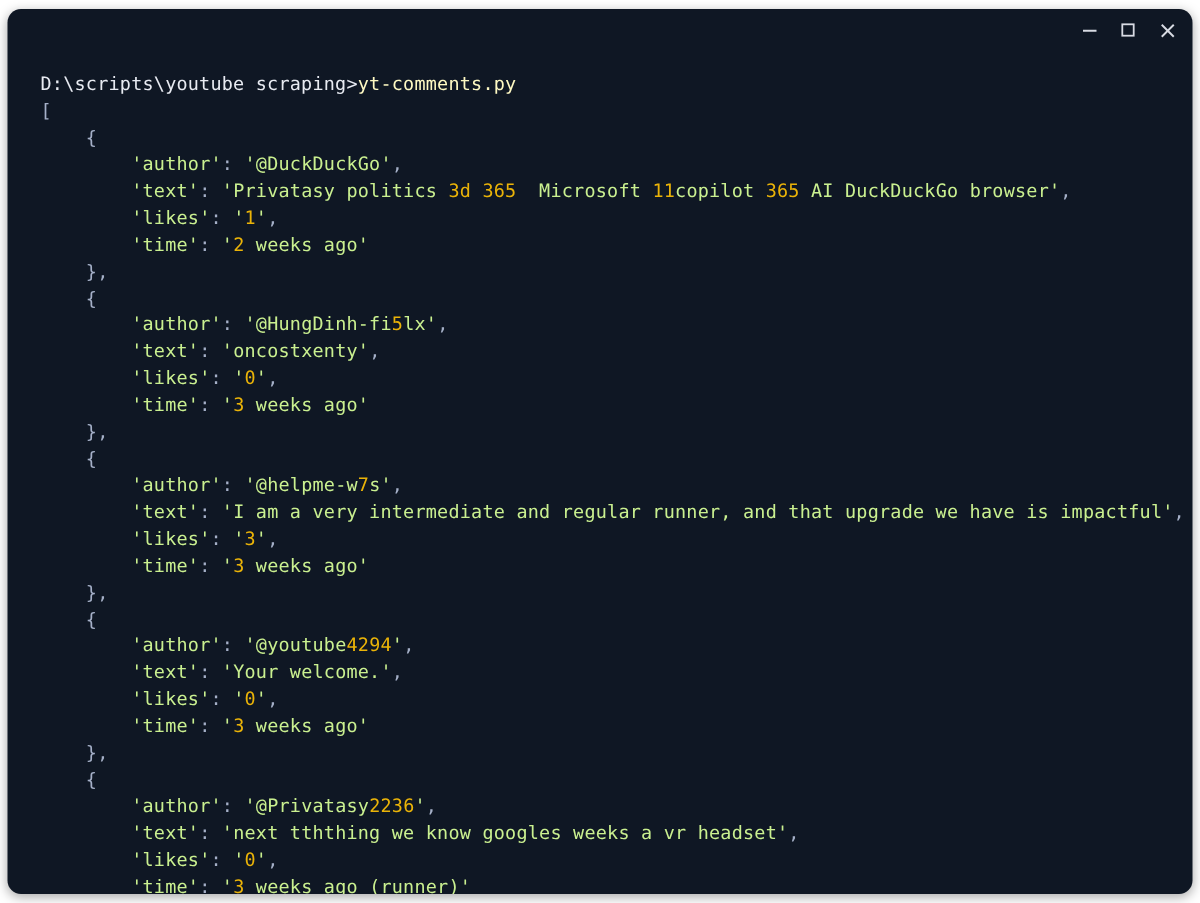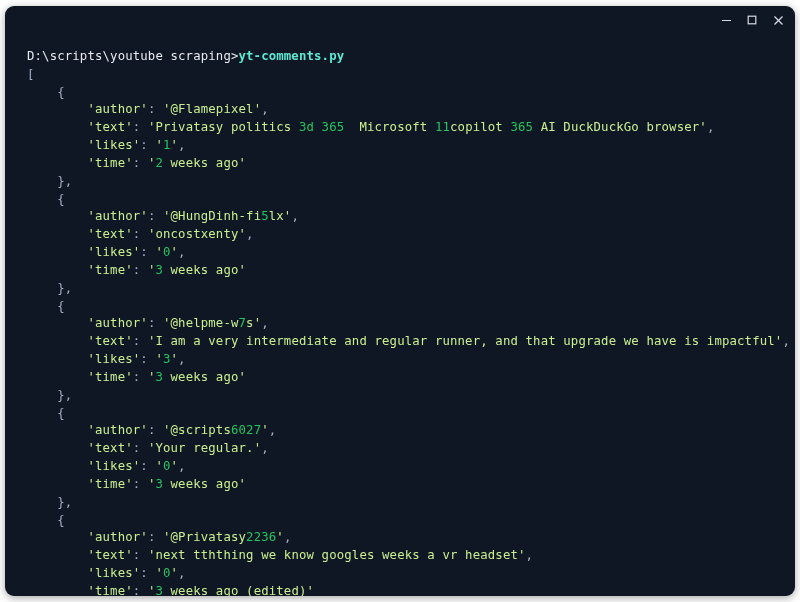--- a/index.html
+++ b/index.html
@@ -49,23 +49,23 @@
       line-height: 1.45;
       color: #e8ebf2;
       white-space: pre;
       overflow: hidden;
       letter-spacing: 0.15px;
     }
     .c-prompt   { color: #e8ebf2; margin-top: 16px; }
     .c-bracket  { color: #a5b0c8; }
     .c-brace    { color: #a5b0c8; }
     .c-str      { color: #caf090; }
-    .c-num      { color: #22c55e; }
+    .c-num      { color: #eab308; }
     .c-punc     { color: #a5b0c8; }
-    .c-cmd      { color: #5eead4; font-weight: bold; }
+    .c-cmd      { color: #fef9c3; }
   </style>
 </head>
 <body>
 
 <div class="terminal-window">
   <div class="titlebar">
     <span class="win-control">
       <svg width="11" height="11" viewBox="0 0 11 11">
           <line x1="1" y1="5.5" x2="10" y2="5.5" stroke="#d8dbe3" stroke-width="1.2"></line>
         </svg>
@@ -78,44 +78,44 @@
     <span class="win-control">
       <svg width="11" height="11" viewBox="0 0 11 11">
           <line x1="1.5" y1="1.5" x2="9.5" y2="9.5" stroke="#d8dbe3" stroke-width="1.3"></line>
           <line x1="9.5" y1="1.5" x2="1.5" y2="9.5" stroke="#d8dbe3" stroke-width="1.3"></line>
         </svg>
     </span>
   </div>
   <div class="terminal-body" id="term"><span class="c-prompt">D:\scripts\youtube scraping&gt;</span><span class="c-cmd">yt-comments.py</span>
 <span class="c-bracket">[</span>
     <span class="c-brace">{</span>
-        <span class="c-str">'author'</span><span class="c-punc">: </span><span class="c-str">'</span><span class="c-str">@Flamepixel</span><span class="c-str">'</span><span class="c-punc">,</span>
+        <span class="c-str">'author'</span><span class="c-punc">: </span><span class="c-str">'</span><span class="c-str">@DuckDuckGo</span><span class="c-str">'</span><span class="c-punc">,</span>
         <span class="c-str">'text'</span><span class="c-punc">: </span><span class="c-str">'</span><span class="c-str">Privatasy politics </span><span class="c-num">3d 365</span><span class="c-str">  Microsoft </span><span class="c-num">11</span><span class="c-str">copilot </span><span class="c-num">365</span><span class="c-str"> AI DuckDuckGo browser</span><span class="c-str">'</span><span class="c-punc">,</span>
         <span class="c-str">'likes'</span><span class="c-punc">: </span><span class="c-str">'</span><span class="c-num">1</span><span class="c-str">'</span><span class="c-punc">,</span>
         <span class="c-str">'time'</span><span class="c-punc">: </span><span class="c-str">'</span><span class="c-num">2</span><span class="c-str"> weeks ago</span><span class="c-str">'</span>
     <span class="c-brace">}</span><span class="c-punc">,</span>
     <span class="c-brace">{</span>
         <span class="c-str">'author'</span><span class="c-punc">: </span><span class="c-str">'</span><span class="c-str">@HungDinh-fi</span><span class="c-num">5</span><span class="c-str">lx</span><span class="c-str">'</span><span class="c-punc">,</span>
         <span class="c-str">'text'</span><span class="c-punc">: </span><span class="c-str">'</span><span class="c-str">oncostxenty</span><span class="c-str">'</span><span class="c-punc">,</span>
         <span class="c-str">'likes'</span><span class="c-punc">: </span><span class="c-str">'</span><span class="c-num">0</span><span class="c-str">'</span><span class="c-punc">,</span>
         <span class="c-str">'time'</span><span class="c-punc">: </span><span class="c-str">'</span><span class="c-num">3</span><span class="c-str"> weeks ago</span><span class="c-str">'</span>
     <span class="c-brace">}</span><span class="c-punc">,</span>
     <span class="c-brace">{</span>
         <span class="c-str">'author'</span><span class="c-punc">: </span><span class="c-str">'</span><span class="c-str">@helpme-w</span><span class="c-num">7</span><span class="c-str">s</span><span class="c-str">'</span><span class="c-punc">,</span>
         <span class="c-str">'text'</span><span class="c-punc">: </span><span class="c-str">'</span><span class="c-str">I am a very intermediate and regular runner, and that upgrade we have is impactful</span><span class="c-str">'</span><span class="c-punc">,</span>
         <span class="c-str">'likes'</span><span class="c-punc">: </span><span class="c-str">'</span><span class="c-num">3</span><span class="c-str">'</span><span class="c-punc">,</span>
         <span class="c-str">'time'</span><span class="c-punc">: </span><span class="c-str">'</span><span class="c-num">3</span><span class="c-str"> weeks ago</span><span class="c-str">'</span>
     <span class="c-brace">}</span><span class="c-punc">,</span>
     <span class="c-brace">{</span>
-        <span class="c-str">'author'</span><span class="c-punc">: </span><span class="c-str">'</span><span class="c-str">@scripts</span><span class="c-num">6027</span><span class="c-str">'</span><span class="c-punc">,</span>
-        <span class="c-str">'text'</span><span class="c-punc">: </span><span class="c-str">'</span><span class="c-str">Your regular.</span><span class="c-str">'</span><span class="c-punc">,</span>
+        <span class="c-str">'author'</span><span class="c-punc">: </span><span class="c-str">'</span><span class="c-str">@youtube</span><span class="c-num">4294</span><span class="c-str">'</span><span class="c-punc">,</span>
+        <span class="c-str">'text'</span><span class="c-punc">: </span><span class="c-str">'</span><span class="c-str">Your welcome.</span><span class="c-str">'</span><span class="c-punc">,</span>
         <span class="c-str">'likes'</span><span class="c-punc">: </span><span class="c-str">'</span><span class="c-num">0</span><span class="c-str">'</span><span class="c-punc">,</span>
         <span class="c-str">'time'</span><span class="c-punc">: </span><span class="c-str">'</span><span class="c-num">3</span><span class="c-str"> weeks ago</span><span class="c-str">'</span>
     <span class="c-brace">}</span><span class="c-punc">,</span>
     <span class="c-brace">{</span>
         <span class="c-str">'author'</span><span class="c-punc">: </span><span class="c-str">'</span><span class="c-str">@Privatasy</span><span class="c-num">2236</span><span class="c-str">'</span><span class="c-punc">,</span>
         <span class="c-str">'text'</span><span class="c-punc">: </span><span class="c-str">'</span><span class="c-str">next tththing we know googles weeks a vr headset</span><span class="c-str">'</span><span class="c-punc">,</span>
         <span class="c-str">'likes'</span><span class="c-punc">: </span><span class="c-str">'</span><span class="c-num">0</span><span class="c-str">'</span><span class="c-punc">,</span>
-        <span class="c-str">'time'</span><span class="c-punc">: </span><span class="c-str">'</span><span class="c-num">3</span><span class="c-str"> weeks ago (edited)</span><span class="c-str">'</span>
+        <span class="c-str">'time'</span><span class="c-punc">: </span><span class="c-str">'</span><span class="c-num">3</span><span class="c-str"> weeks ago (runner)</span><span class="c-str">'</span>
     
 
 </div>
 </div>
 
 </body></html>

